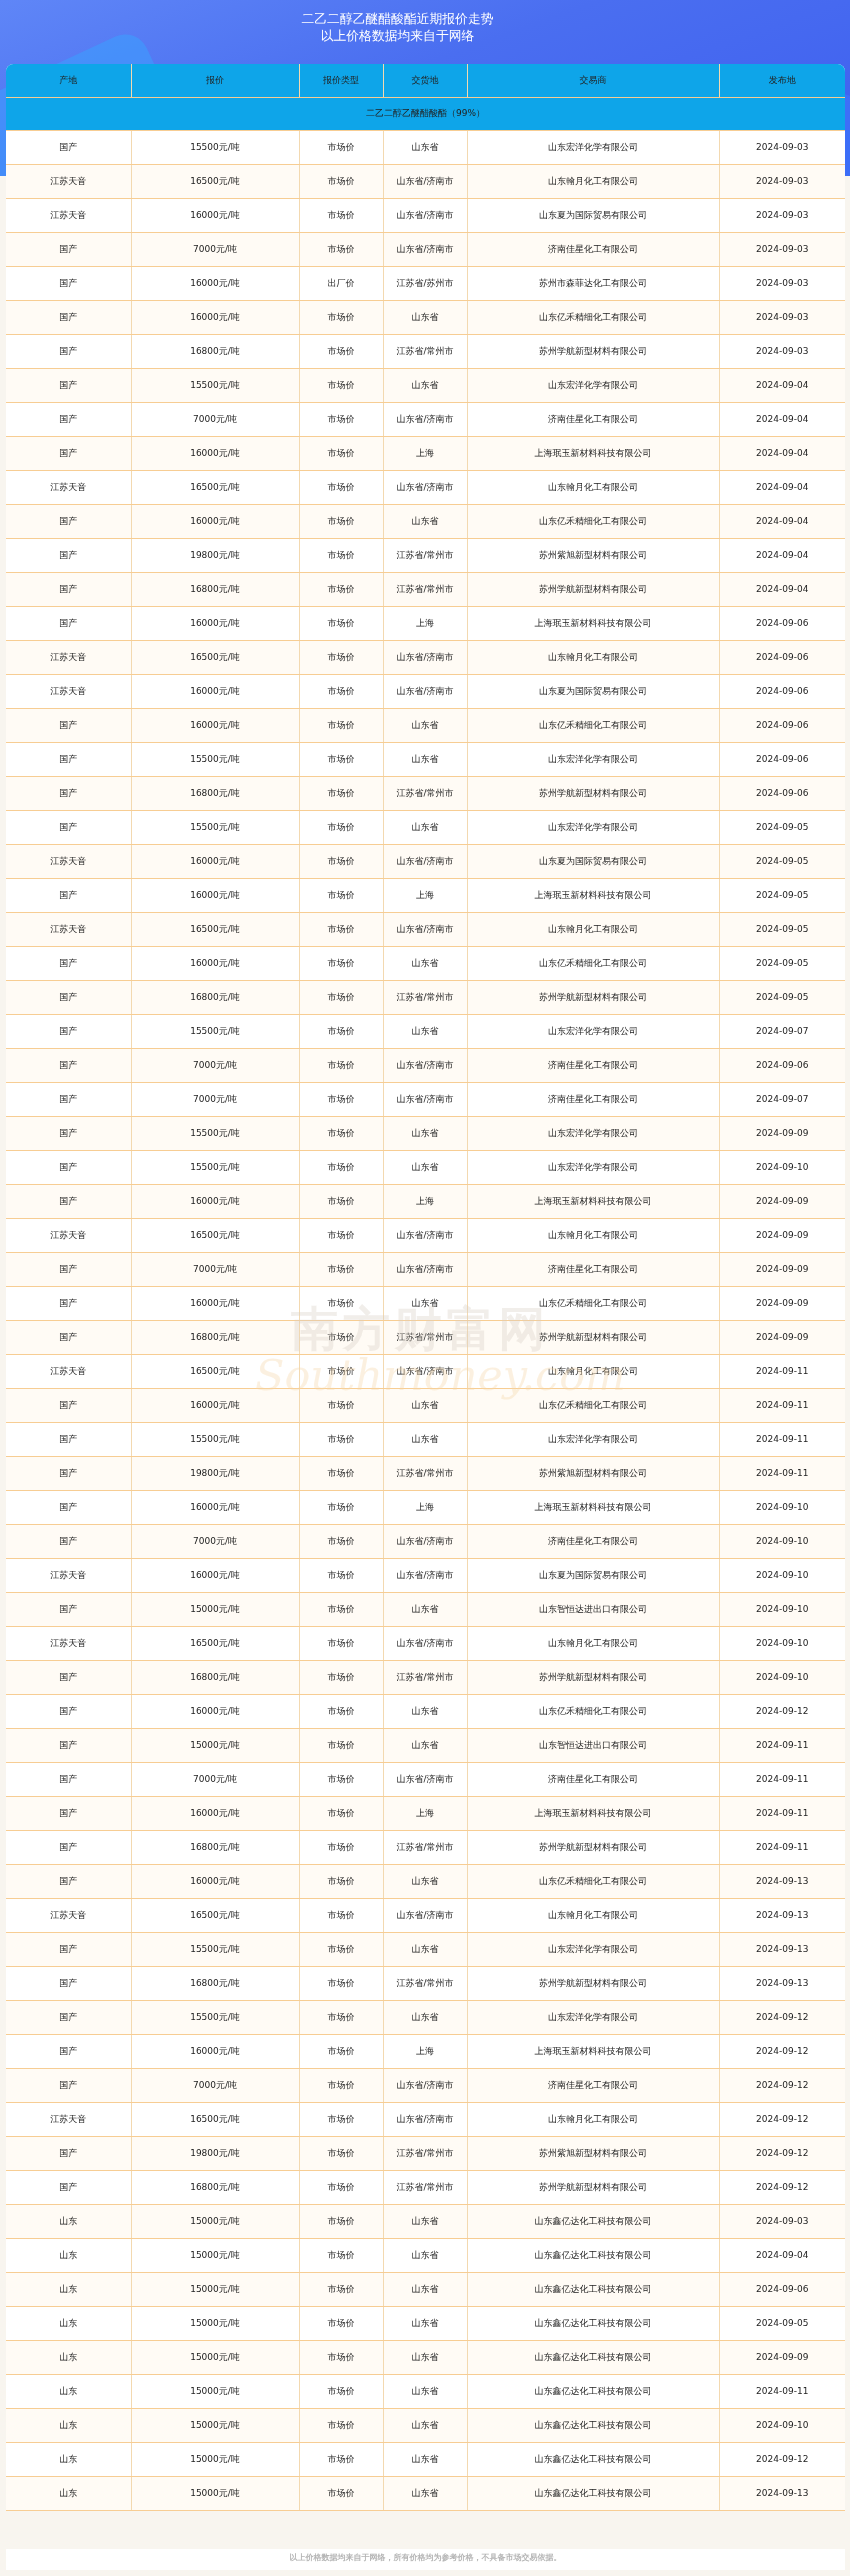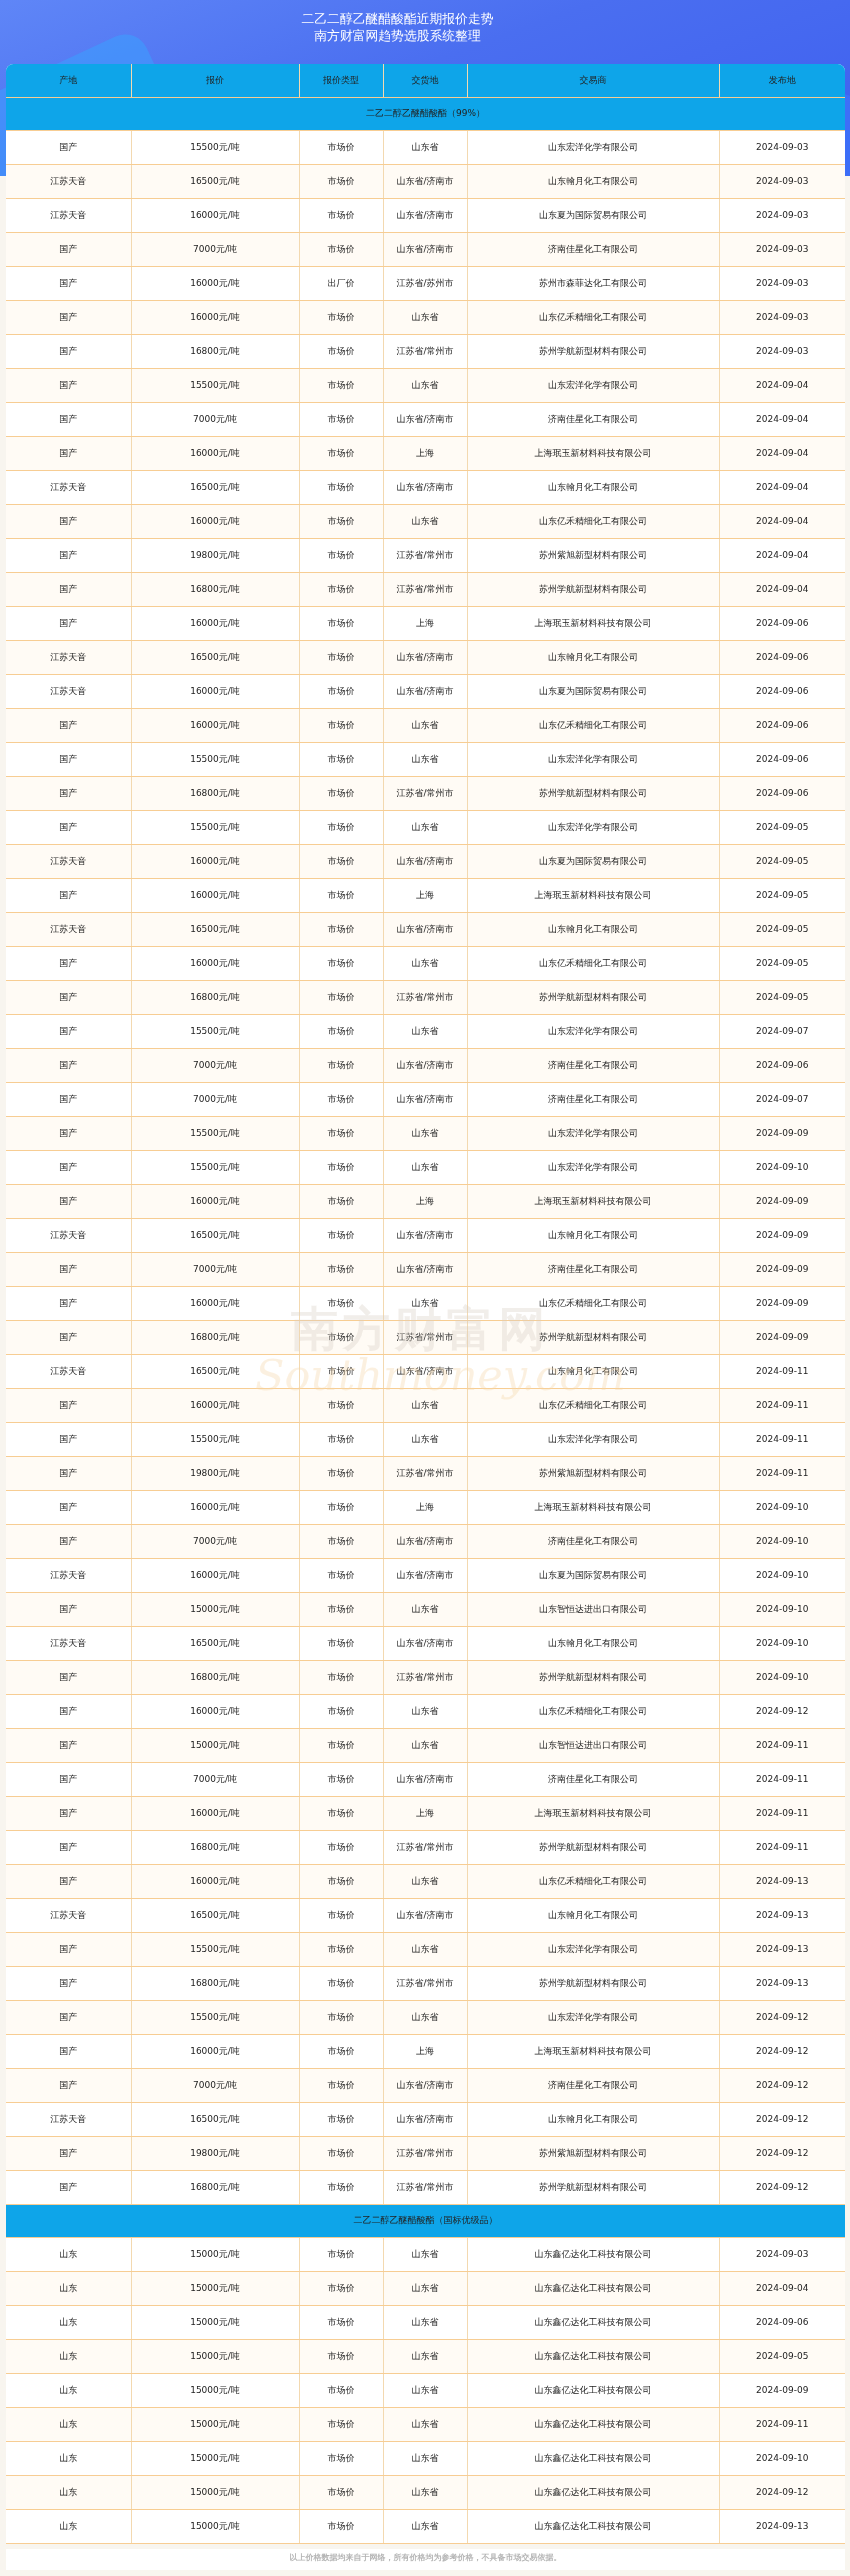--- a/index.html
+++ b/index.html
@@ -59,21 +59,21 @@
     z-index: 4; pointer-events: none; opacity: 0.35;
   }
   .wm-cn { position: absolute; left: 85px; top: 9px; font-size: 47px; color: #d8cfc5; letter-spacing: 4.9px; font-weight: bold; }
   .wm-en { position: absolute; left: 49px; top: 61px; font-size: 43px; color: #f6d7a8; font-style: italic; font-family: "DejaVu Serif", serif; }
 </style>
 </head>
 <body>
 
 <div class="hero">
   <div class="hero-title t1">二乙二醇乙醚醋酸酯近期报价走势</div>
-  <div class="hero-title t2">南方财富网趋势选股系统整理</div>
+  <div class="hero-title t2">以上价格数据均来自于网络</div>
 </div>
 
 <div class="card">
   <table>
     <colgroup>
       <col class="c1">
         <col class="c2">
         <col class="c3">
         <col class="c4">
         <col class="c5">
@@ -574,23 +574,20 @@
           <td>2024-09-12</td>
         </tr>
         <tr class="row">
           <td>国产</td>
           <td>16800元/吨</td>
           <td>市场价</td>
           <td>江苏省/常州市</td>
           <td>苏州学航新型材料有限公司</td>
           <td>2024-09-12</td>
         </tr>
-        <tr class="section">
-          <td colspan="6">二乙二醇乙醚醋酸酯（国标优级品）</td>
-        </tr>
         <tr class="row">
           <td>山东</td>
           <td>15000元/吨</td>
           <td>市场价</td>
           <td>山东省</td>
           <td>山东鑫亿达化工科技有限公司</td>
           <td>2024-09-03</td>
         </tr>
         <tr class="row">
           <td>山东</td>

